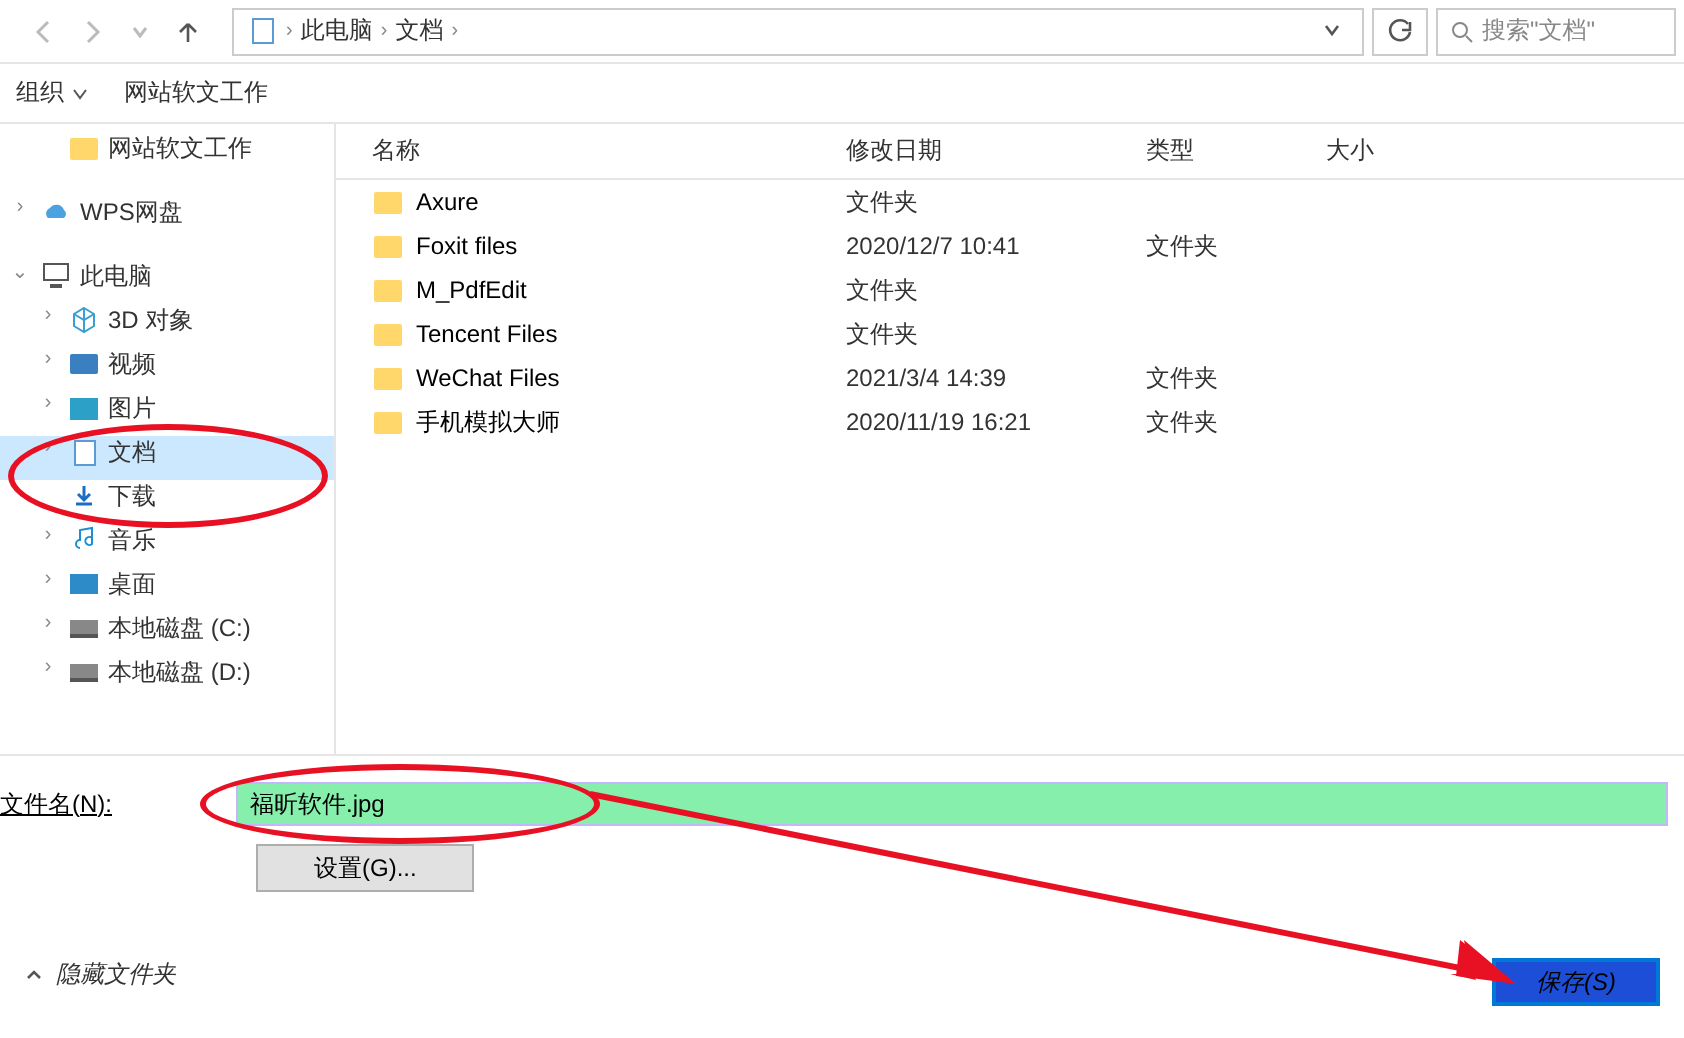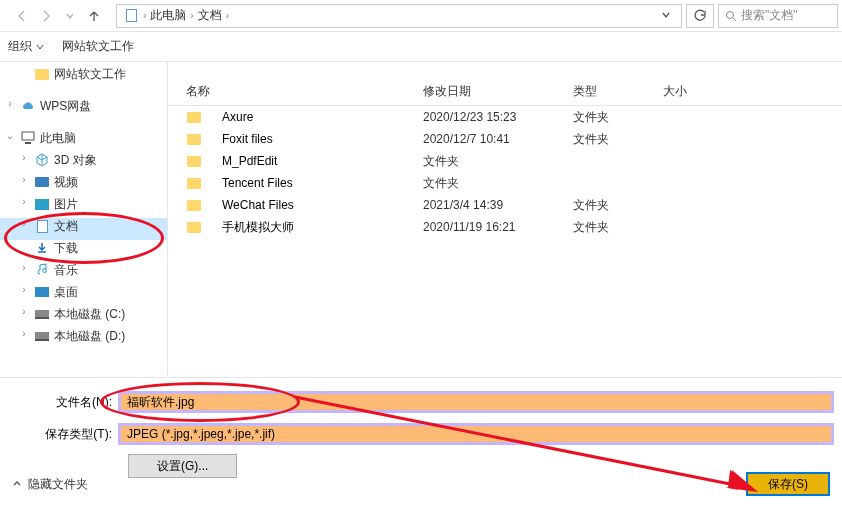--- a/index.html
+++ b/index.html
@@ -37,44 +37,44 @@
 .icon-pic { background: #2da0c8; width: 14px; height: 11px; }
 .icon-doc { border: 1px solid #5a9bd5; width: 11px; height: 13px; background: #fff; }
 .icon-download { color: #1b6ec2; }
 .icon-music { color: #1b8fd4; }
 .icon-desktop { background: #2d8bc8; width: 14px; height: 10px; }
 .icon-drive { background: #888; width: 14px; height: 9px; border-bottom: 2px solid #555; }
 .icon-pc { color: #555; }
 .icon-wps { color: #2a7fd4; }
 
 
-.filelist { flex: 1; margin-top: 16px; }
+.filelist { flex: 1; }
 .fl-header { display: flex; height: 28px; align-items: center; border-bottom: 1px solid #e5e5e5; color: #333; }
 .fl-col-name { width: 255px; padding-left: 18px; }
 .fl-col-date { width: 150px; }
 .fl-col-type { width: 90px; }
 .fl-col-size { width: 80px; }
 .fl-row { display: flex; height: 22px; align-items: center; }
-.fl-name { width: 255px; padding-left: 18px; display: flex; align-items: center; gap: 20px; }
+.fl-name { width: 255px; padding-left: 18px; display: flex; align-items: center; gap: 6px; }
 .fl-date { width: 150px; color: #333; }
 .fl-type { width: 90px; color: #333; }
 
 
 .bottom { border-top: 1px solid #e5e5e5; padding: 10px 0 0 0; }
 .field-row { display: flex; align-items: center; height: 28px; margin-bottom: 4px; }
-.field-label { width: 118px; text-align: right; padding-right: 6px; }
-.field-input { flex: 1; height: 22px; border: 3px solid #c4b5fd; padding: 0 6px; margin-right: 8px; display: flex; align-items: center; background: #fdba74; }
+.field-label { width: 118px; padding-right: 6px; text-decoration: underline; }
+.field-input { flex: 1; height: 22px; border: 1px solid #c4b5fd; padding: 0 6px; margin-right: 8px; display: flex; align-items: center; background: #86efac; }
 .settings-row { padding-left: 128px; margin-top: 6px; }
 .settings-btn { height: 24px; padding: 0 28px; background: #e1e1e1; border: 1px solid #adadad; display: inline-flex; align-items: center; }
 
 
-.footer { position: absolute; bottom: 15px; left: 0; right: 0; height: 40px; display: flex; align-items: center; padding: 0 12px; }
+.footer { position: absolute; bottom: 0; left: 0; right: 0; height: 40px; display: flex; align-items: flex-start; padding: 0 12px; font-style: italic; }
 .hide-folders { display: flex; align-items: center; gap: 6px; color: #333; }
 .footer-spacer { flex: 1; }
-.save-btn { height: 24px; padding: 0 20px; background: #eab308; border: 2px solid #0078d7; display: inline-flex; align-items: center; }
+.save-btn { height: 24px; padding: 0 20px; background: #1d4ed8; border: 2px solid #0078d7; display: inline-flex; align-items: center; }
 
 
 .annotation { position: absolute; pointer-events: none; }
 .ellipse1 { left: 4px; top: 212px; width: 160px; height: 52px; border: 3px solid #e81123; border-radius: 50%; }
 .ellipse2 { left: 100px; top: 382px; width: 200px; height: 40px; border: 3px solid #e81123; border-radius: 50%; }
 .arrow-svg { left: 290px; top: 392px; width: 480px; height: 110px; }
 </style>
 </head>
 <body>
 
@@ -254,21 +254,20 @@
       <div class="fl-col-size">大小</div>
     </div>
     <div id="file-rows">
         <div class="fl-row">
     <div class="fl-name">
             <span class="tree-icon">
               <span class="folder-yellow"></span>
             </span>
             <span>Axure</span>
           </div>
-    <div class="fl-date">2020/12/23 15:23</div>
     <div class="fl-type">文件夹</div>
         </div>
         <div class="fl-row">
     <div class="fl-name">
             <span class="tree-icon">
               <span class="folder-yellow"></span>
             </span>
             <span>Foxit files</span>
           </div>
     <div class="fl-date">2020/12/7 10:41</div>
@@ -314,26 +313,20 @@
         </div>
       </div>
   </div>
 </div>
 
 <div class="bottom">
   <div class="field-row">
     <div class="field-label">文件名(N):</div>
     <div class="field-input">
         <span>福昕软件.jpg</span>
-      </div>
-  </div>
-  <div class="field-row">
-    <div class="field-label">保存类型(T):</div>
-    <div class="field-input">
-        <span>JPEG (*.jpg,*.jpeg,*.jpe,*.jif)</span>
       </div>
   </div>
   <div class="settings-row">
     <div class="settings-btn">
         <span>设置(G)...</span>
       </div>
   </div>
 </div>
 
 <div class="footer">

